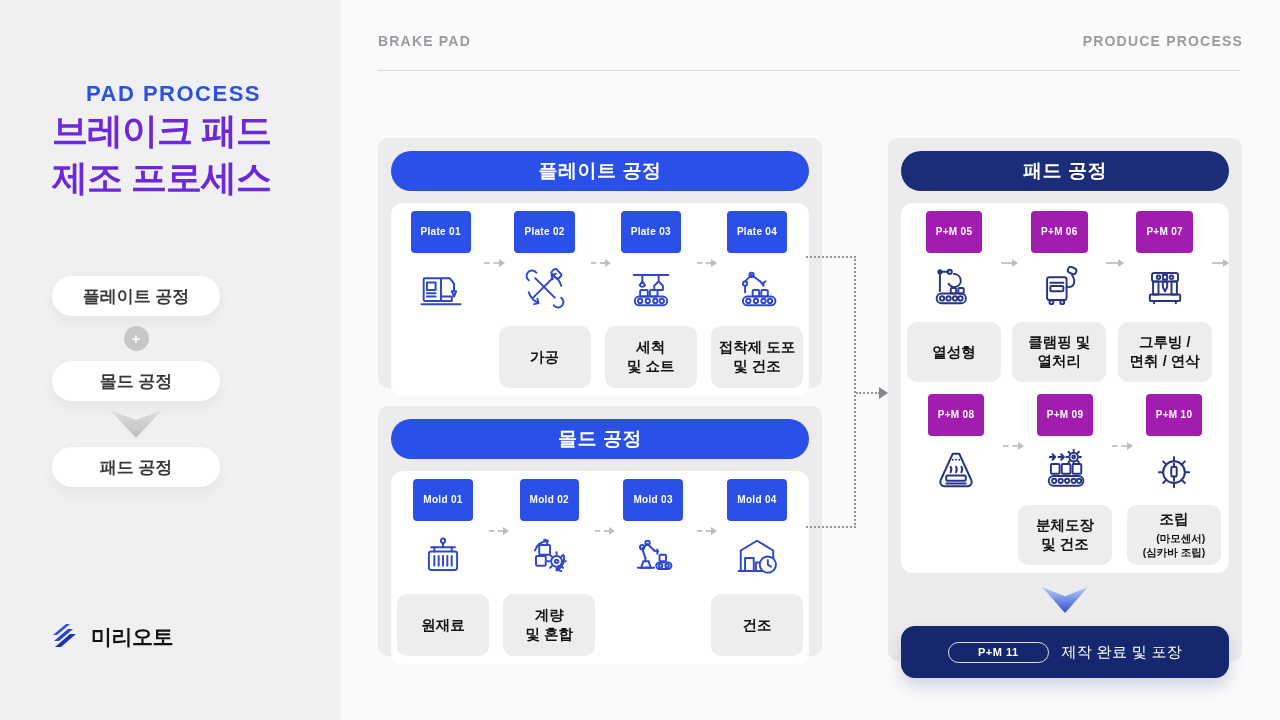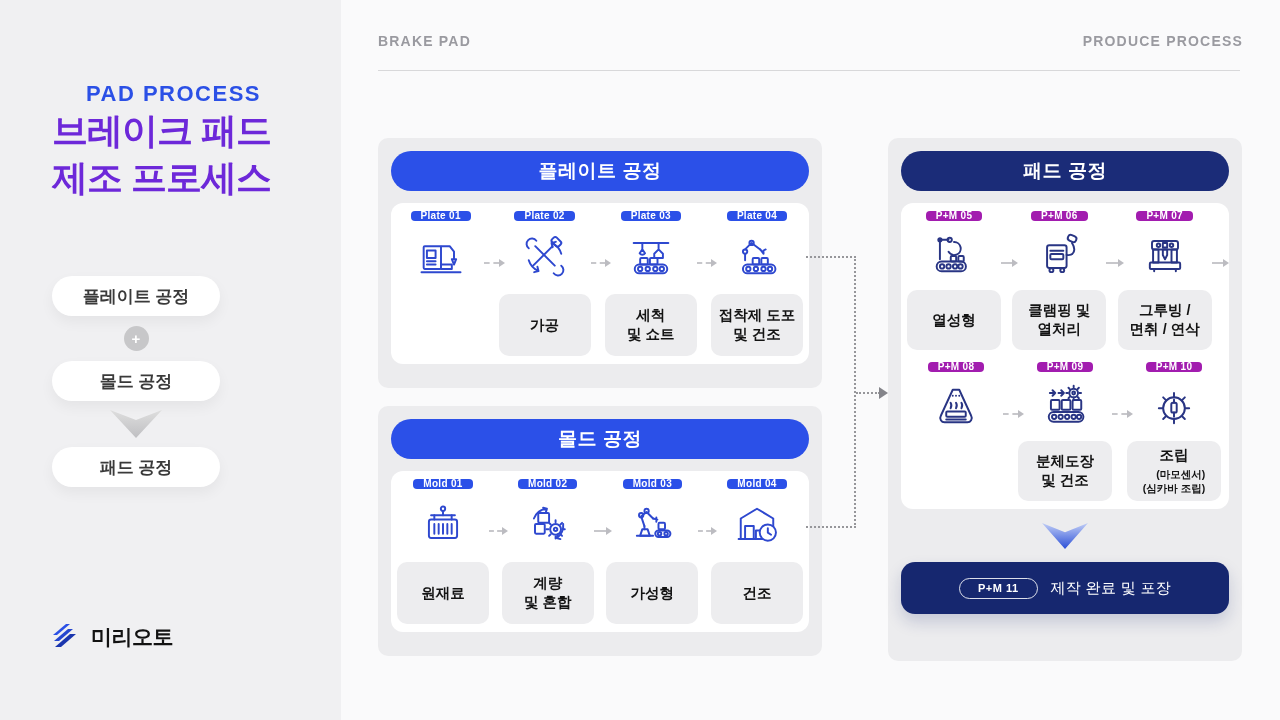--- a/index.html
+++ b/index.html
@@ -74,21 +74,21 @@
     padding: 8px 6px;
   }
   .steps-row { display: flex; align-items: flex-start; justify-content: center; }
   .steps-row + .steps-row { margin-top: 12px; }
 
   .step { width: 92px; display: flex; flex-direction: column; align-items: center; }
   #pad-panel .step { width: 94px; }
 
   .badge {
     background: #2b50e8; color: #fff; font-size: 10px; font-weight: 700;
-    padding: 0 10px; border-radius: 4px; letter-spacing: .3px; white-space: nowrap;
+    padding: 16px 10px; border-radius: 4px; letter-spacing: .3px; white-space: nowrap;
     line-height: 1;
   }
   .badge.navy { background: #a21caf; }
 
   .icon-box { height: 64px; display: flex; align-items: center; justify-content: center; margin: 4px 0 5px; }
   #pad-panel .icon-box { height: 60px; }
   svg.icn { width: 52px; height: 52px; fill: none; stroke: #2e48cf; stroke-width: 1.8; stroke-linecap: round; stroke-linejoin: round; }
   #pad-panel svg.icn { stroke: #293584; }
 
   .label-box {
@@ -116,21 +116,21 @@
     background: linear-gradient(#c0cdf6, #2b4fd7);
     clip-path: polygon(0 0, 50% 36%, 100% 0, 50% 100%);
   }
   .final-btn {
     height: 52px; background: #16276f; border-radius: 14px;
     display: flex; align-items: center; justify-content: center; gap: 13px; color: #fff;
     box-shadow: 0 8px 16px rgba(22,39,111,.18);
   }
   .final-badge {
     border: 1.4px solid rgba(255,255,255,.85); border-radius: 12px;
-    font-size: 11px; font-weight: 700; padding: 4px 18px; letter-spacing: .5px; line-height: 1;
+    font-size: 11px; font-weight: 700; padding: 4px 29px; letter-spacing: .5px; line-height: 1;
   }
   .final-label { font-size: 15px; font-weight: 400; letter-spacing: .3px; }
 
   
   .conn { position: absolute; }
   #conn-top  { left: 806px; top: 256px; width: 50px; border-top: 2px dotted #96969a; }
   #conn-vert { left: 854px; top: 256px; height: 272px; border-left: 2px dotted #96969a; }
   #conn-bot  { left: 806px; top: 526px; width: 50px; border-top: 2px dotted #96969a; }
   #conn-mid  { left: 856px; top: 392px; width: 24px; border-top: 2px dotted #96969a; }
   #conn-head {
@@ -312,21 +312,20 @@
             <path d="M25 18 l4 1 M28 17 l0 4"></path>
             <path d="M17 25 v3"></path>
             <path d="M13 34 l2 -6 h5 l2 6 z"></path>
             <path d="M10 34 h15"></path>
             <rect x="27" y="29" width="14" height="6" rx="3"></rect>
             <circle cx="31" cy="32" r="1.6"></circle>
               <circle cx="37" cy="32" r="1.6"></circle>
             <rect x="30" y="22" width="6" height="6" rx="1"></rect>
           </svg>
         </div>
-        <div class="label-box">가성형</div>
       </div>
 
       <div class="step-arrow"></div>
 
       <div class="step">
         <span class="badge">Mold 04</span>
         <div class="icon-box">
           <svg class="icn" viewBox="0 0 48 48">
             <path d="M9 37 V18 L24 9 l15 9 v10"></path>
             <path d="M7 37 h19"></path>

